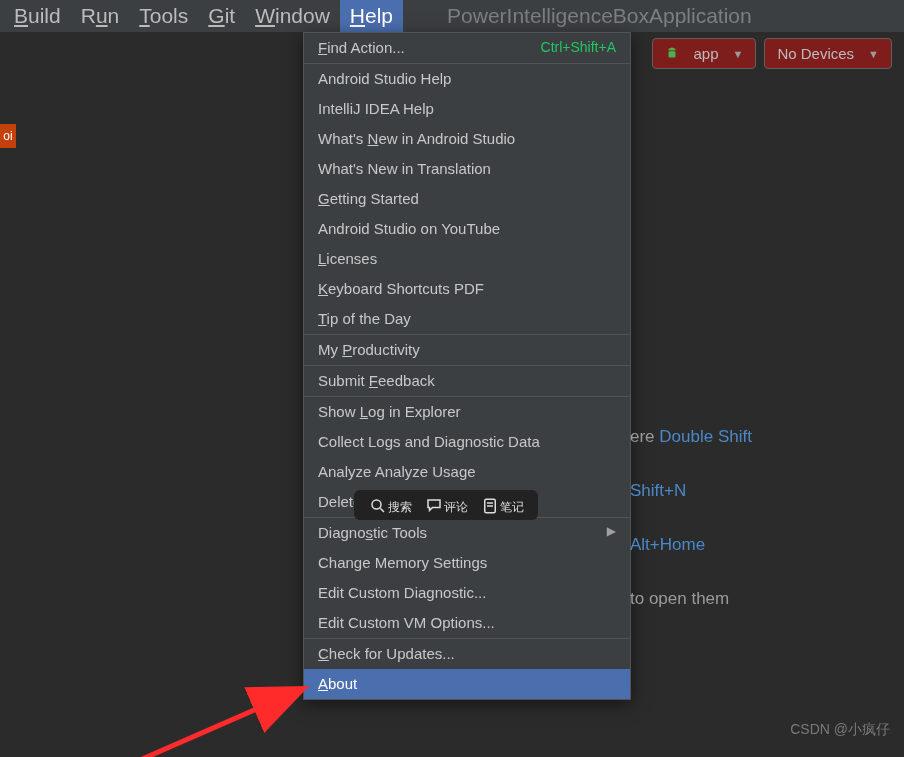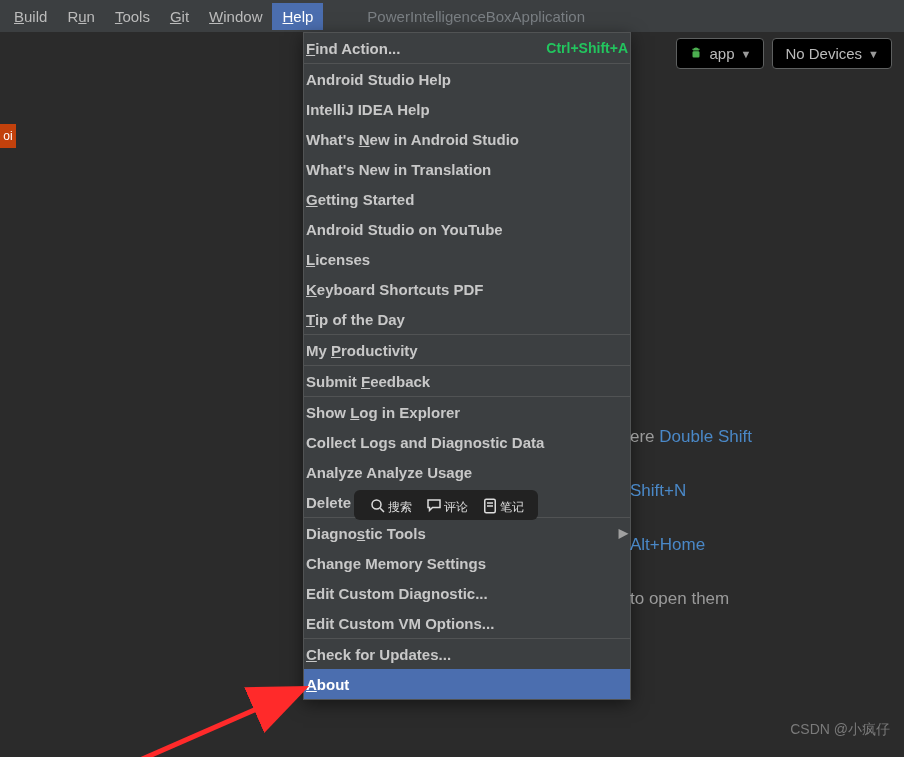--- a/index.html
+++ b/index.html
@@ -13,21 +13,21 @@
     overflow: hidden;
     position: relative;
   }
   .menubar {
     height: 32px;
     background: #3c3f41;
     display: flex;
     align-items: center;
     padding-left: 4px;
     color: #bbbbbb;
-    font-size: 15px;
+    font-size: 21px;
   }
   .menubar .menu-item {
     padding: 5px 10px;
     cursor: pointer;
   }
   .menubar .menu-item.active {
     background: #4b6eaf;
     color: #ffffff;
   }
   .menubar .app-title {
@@ -36,26 +36,26 @@
   }
   .toolbar-right {
     position: absolute;
     top: 38px;
     right: 12px;
     display: flex;
     gap: 8px;
   }
   .toolbar-btn {
     border: 1px solid #5e6060;
-    background: #000000;
+    background: #7f1d1d;
     border-radius: 4px;
     padding: 6px 12px;
     display: flex;
     align-items: center;
-    gap: 6px;
+    gap: 14px;
     color: #bbbbbb;
     font-size: 15px;
     cursor: pointer;
   }
   .android-icon {
     width: 14px;
     height: 14px;
   }
   .chevron {
     font-size: 11px;
@@ -79,27 +79,26 @@
     left: 303px;
     top: 32px;
     width: 328px;
     background: #3c3f41;
     border: 1px solid #515354;
     color: #c8c8c8;
     font-size: 15px;
     box-shadow: 0 4px 16px rgba(0,0,0,.5);
   }
   .help-menu .item {
-    padding: 6px 2px;
-    display: flex;
-    align-items: center;
+    padding: 6px 14px;
+    display: flex;
+    align-items: flex-start;
     justify-content: space-between;
     cursor: pointer;
     min-height: 30px;
-    font-weight: bold;
   }
   .help-menu .item.hover { background: #4b6eaf; color: #fff; }
   .help-menu .shortcut { color: #22c55e; font-size: 14px; }
   .help-menu .submenu-arr { color: #a0a0a0; font-size: 12px; }
   .help-menu hr { border: 0; border-top: 1px solid #515354; }
   .mnemonic { text-decoration: underline; }
   .welcome-hints {
     position: absolute;
     left: 630px;
     top: 410px;

